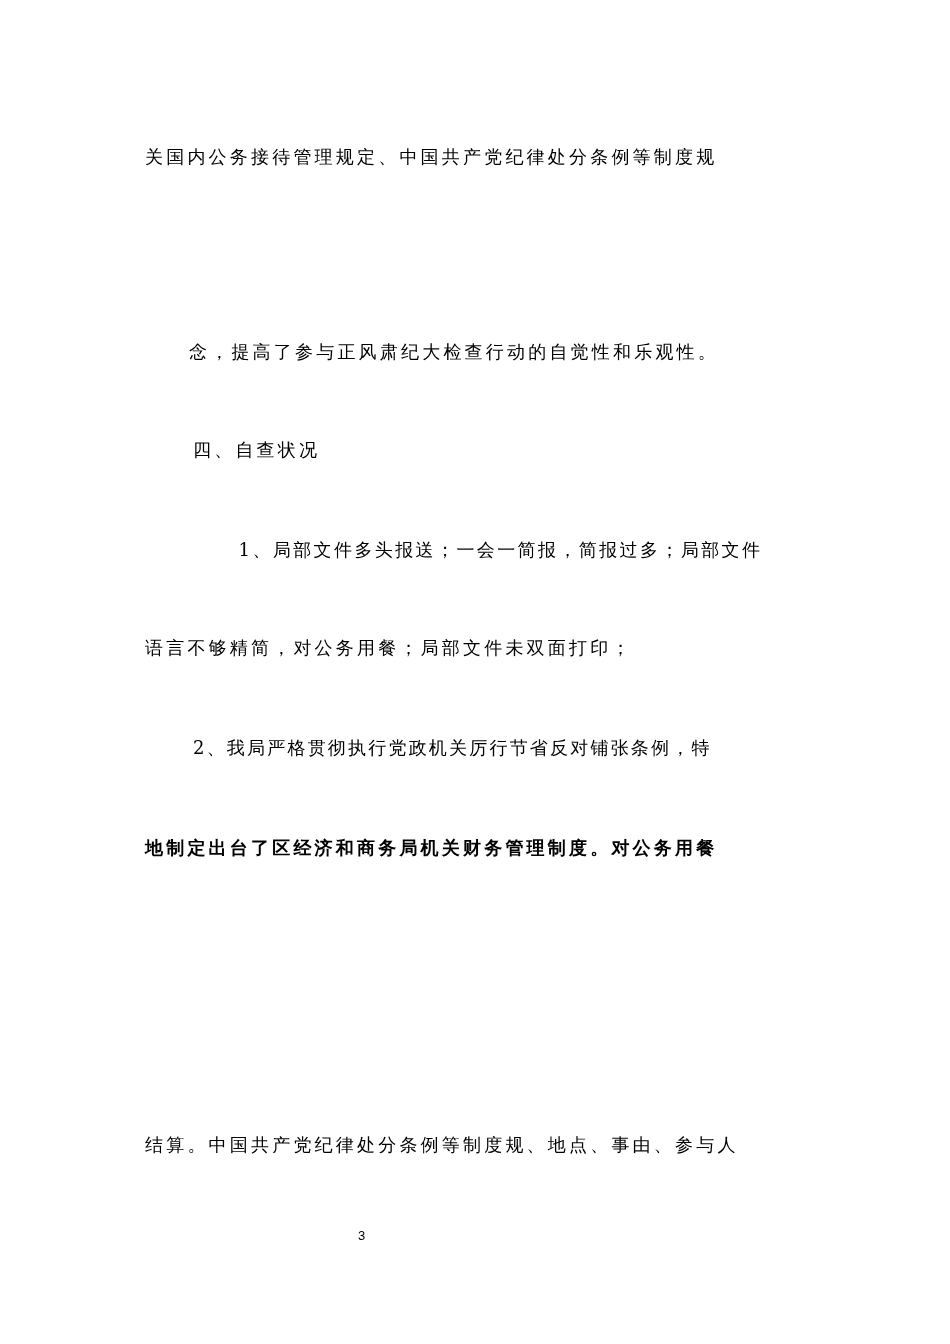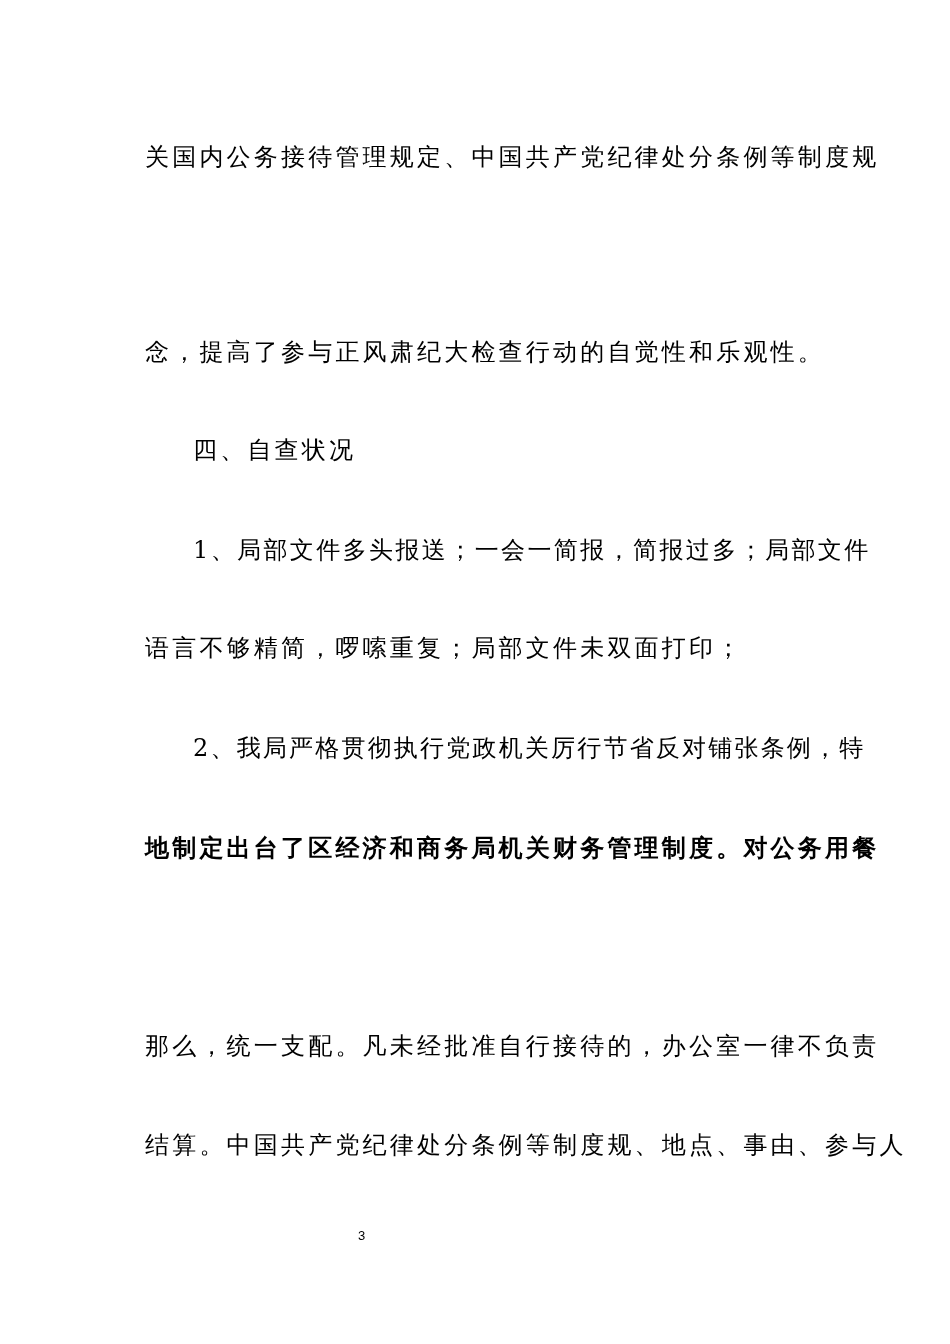--- a/index.html
+++ b/index.html
@@ -21,44 +21,43 @@
       top: 0;
       width: 950px;
       height: 1344px;
       background: #ffffff;
     }
     .line {
       position: absolute;
       left: 145px;
       width: 665px;
       height: 40px;
-      font-size: 24px;
+      font-size: 18px;
       line-height: 40px;
       white-space: nowrap;
       letter-spacing: 3.2px;
     }
     .line.indent { left: 193px; }
     .page-number {
       position: absolute;
       left: 358px;
       top: 1228px;
       font-family: "Liberation Sans", sans-serif;
       font-size: 13px;
       line-height: 16px;
       color: #000;
     }
   </style>
 </head>
 <body>
 
 <div class="page">
   <div class="line" style="top:137px;">关国内公务接待管理规定、中国共产党纪律处分条例等制度规</div>
-  <div class="line" style="top:332px;">念，提高了参与正风肃纪大检查行动的自觉性和乐观性。</div>
+  <div class="line" style="top:332px;margin-left:44px;">念，提高了参与正风肃纪大检查行动的自觉性和乐观性。</div>
   <div class="line indent" style="top:430px;font-family:Liberation Serif, serif;">四、自查状况</div>
   <div class="line indent" style="top:530px; width:615px; letter-spacing:2.4px;text-align:center;">1、局部文件多头报送；一会一简报，简报过多；局部文件</div>
-  <div class="line" style="top:628px;">语言不够精简，啰嗦重复；局部文件未双面打印；</div>
+  <div class="line" style="top:628px;">语言不够精简，对公务用餐；局部文件未双面打印；</div>
   <div class="line indent" style="top:728px; width:615px; letter-spacing:2.2px;">2、我局严格贯彻执行党政机关厉行节省反对铺张条例，特</div>
   <div class="line" style="top:828px;font-weight:bold;">地制定出台了区经济和商务局机关财务管理制度。对公务用餐</div>
-  <div class="line" style="top:1026px;">那么，统一支配。凡未经批准自行接待的，办公室一律不负责</div>
   <div class="line" style="top:1125px;">结算。中国共产党纪律处分条例等制度规、地点、事由、参与人</div>
 
   <div class="page-number">3</div>
 </div>
 
 </body></html>

